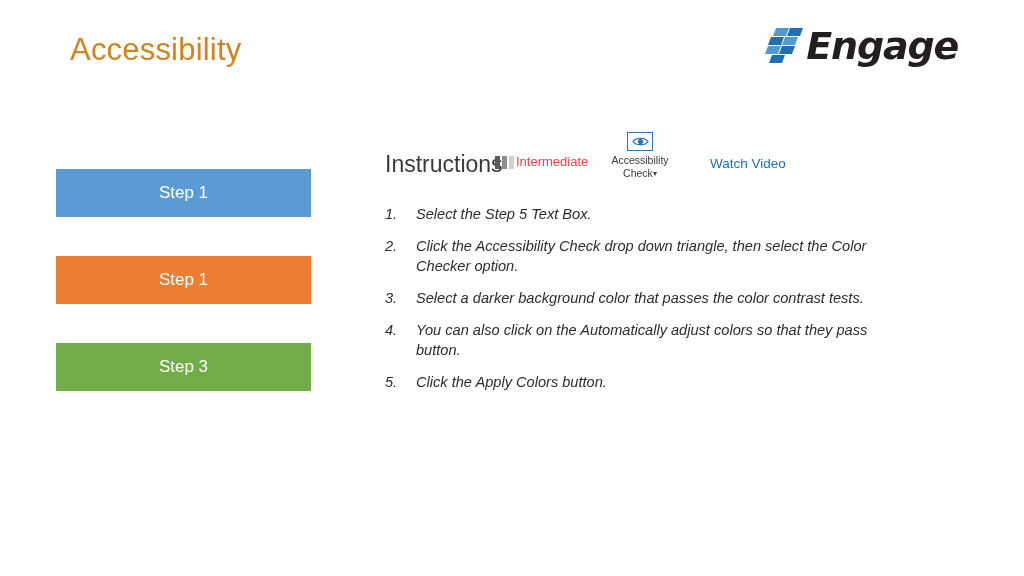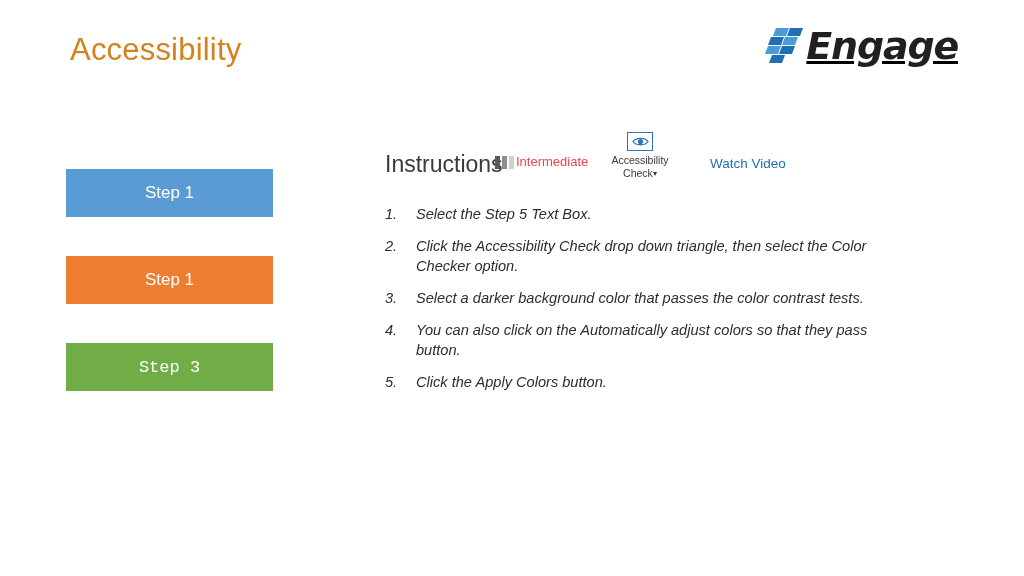--- a/index.html
+++ b/index.html
@@ -28,52 +28,51 @@
   }
 
   
   #brand-logo {
     position: absolute;
     right: 66px;
     top: 27px;
     display: flex;
     align-items: flex-start;
     gap: 1px;
-    text-decoration: underline;
   }
   #brand-logo .logo-mark {
     display: block;
     margin-right: 1px;
   }
   #brand-logo .logo-text {
     font-family: "DejaVu Sans", sans-serif;
     font-size: 38px;
     font-weight: bold;
     font-style: italic;
     color: #231f20;
     letter-spacing: -1.2px;
     line-height: 1;
   }
 
   
   .step-bar {
     position: absolute;
-    left: 66px;
-    width: 207px;
+    left: 56px;
+    width: 255px;
     height: 48px;
     display: flex;
     align-items: center;
     justify-content: center;
     color: #ffffff;
     font-size: 17px;
     font-weight: 400;
   }
   #step-bar-1 { top: 169px; background: #5B9BD5; }
   #step-bar-2 { top: 256px; background: #ED7D31; }
-  #step-bar-3 { top: 343px; background: #70AD47; font-family: Liberation Mono, monospace; }
+  #step-bar-3 { top: 343px; background: #70AD47; }
 
   
   #instructions-header {
     position: absolute;
     left: 385px;
     top: 130px;
     width: 560px;
     height: 60px;
   }
   #instructions-label {

